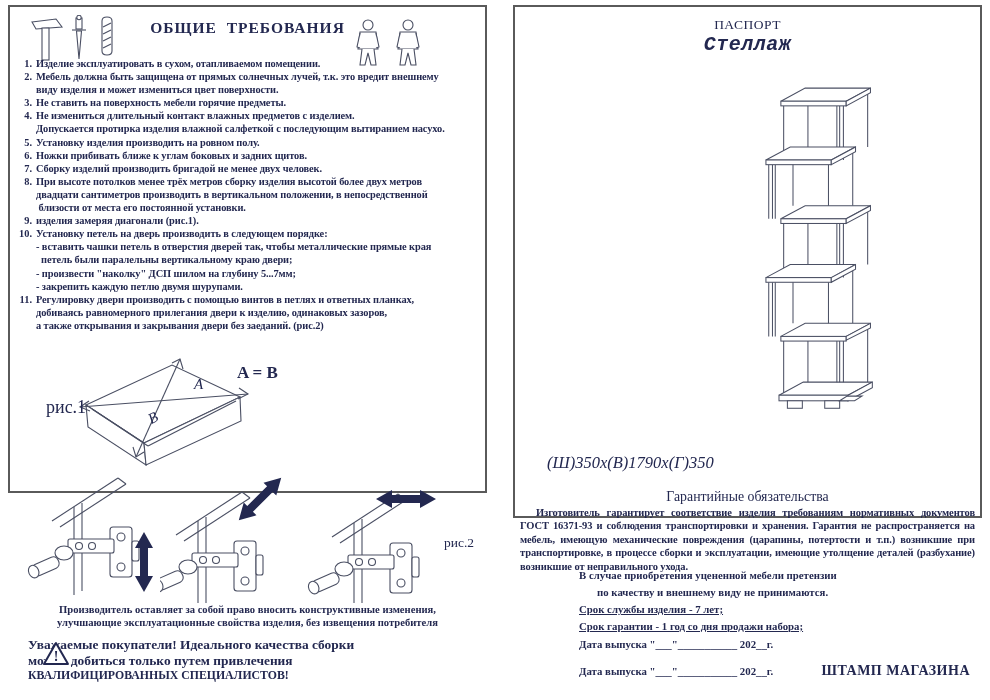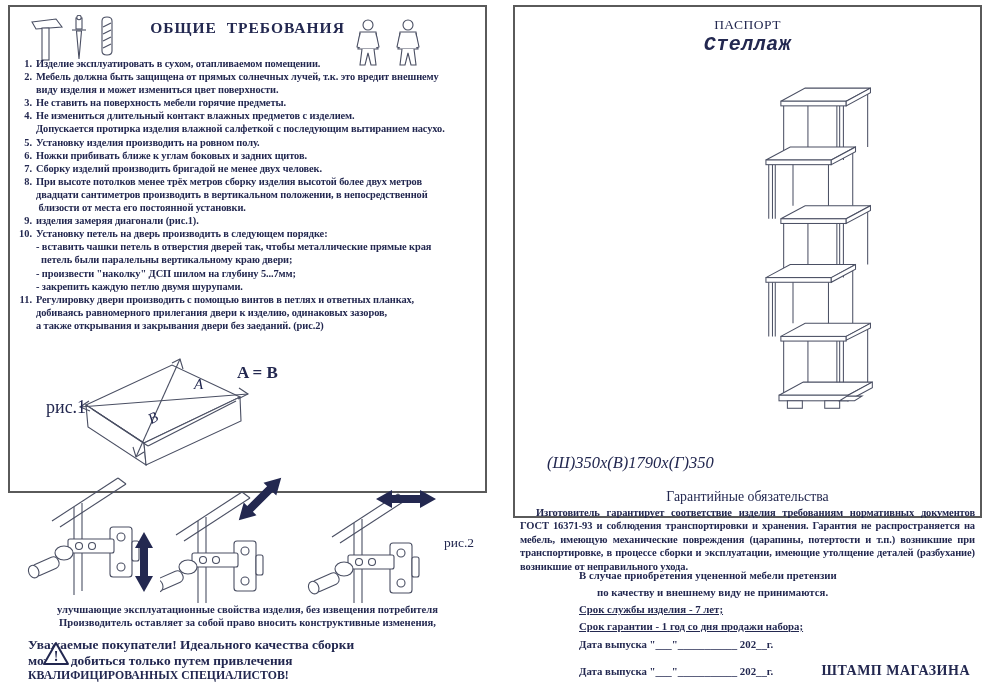--- a/index.html
+++ b/index.html
@@ -255,22 +255,22 @@
       <use href="#hinge" transform="translate(-14,14)"></use>
       <use href="#dblarrow" class="inkfill" transform="translate(100,32) rotate(45)"></use>
     </svg>
     <svg class="hinge-svg hinge-c" width="140" height="136" viewBox="0 0 140 136">
       <use href="#hinge" transform="translate(2,16)"></use>
       <use href="#dblarrow" class="inkfill" transform="translate(106,32) rotate(90)"></use>
     </svg>
     <span class="fig2-label">рис.2</span>
 
     <div class="note">
+        <div class="note-line">Производитель оставляет за собой право вносить конструктивные изменения,</div>
         <div class="note-line">улучшающие эксплуатационные свойства изделия, без извещения потребителя</div>
-        <div class="note-line">Производитель оставляет за собой право вносить конструктивные изменения,</div>
       </div>
 
     <div class="warning">
       <svg class="warning-triangle-svg" width="28" height="26" viewBox="0 0 28 26">
         <path d="M14,2 L26,23 H2 Z" fill="#fff" stroke="var(--ink)" stroke-width="2" stroke-linejoin="round"></path>
         <text class="figtext" x="14" y="20" font-size="14" font-weight="bold" text-anchor="middle">!</text>
       </svg>
       <div class="warn-lines">
           <div class="warn-line">Уважаемые покупатели! Идеального качества сборки</div>
           <div class="warn-line">можно добиться только путем привлечения</div>

